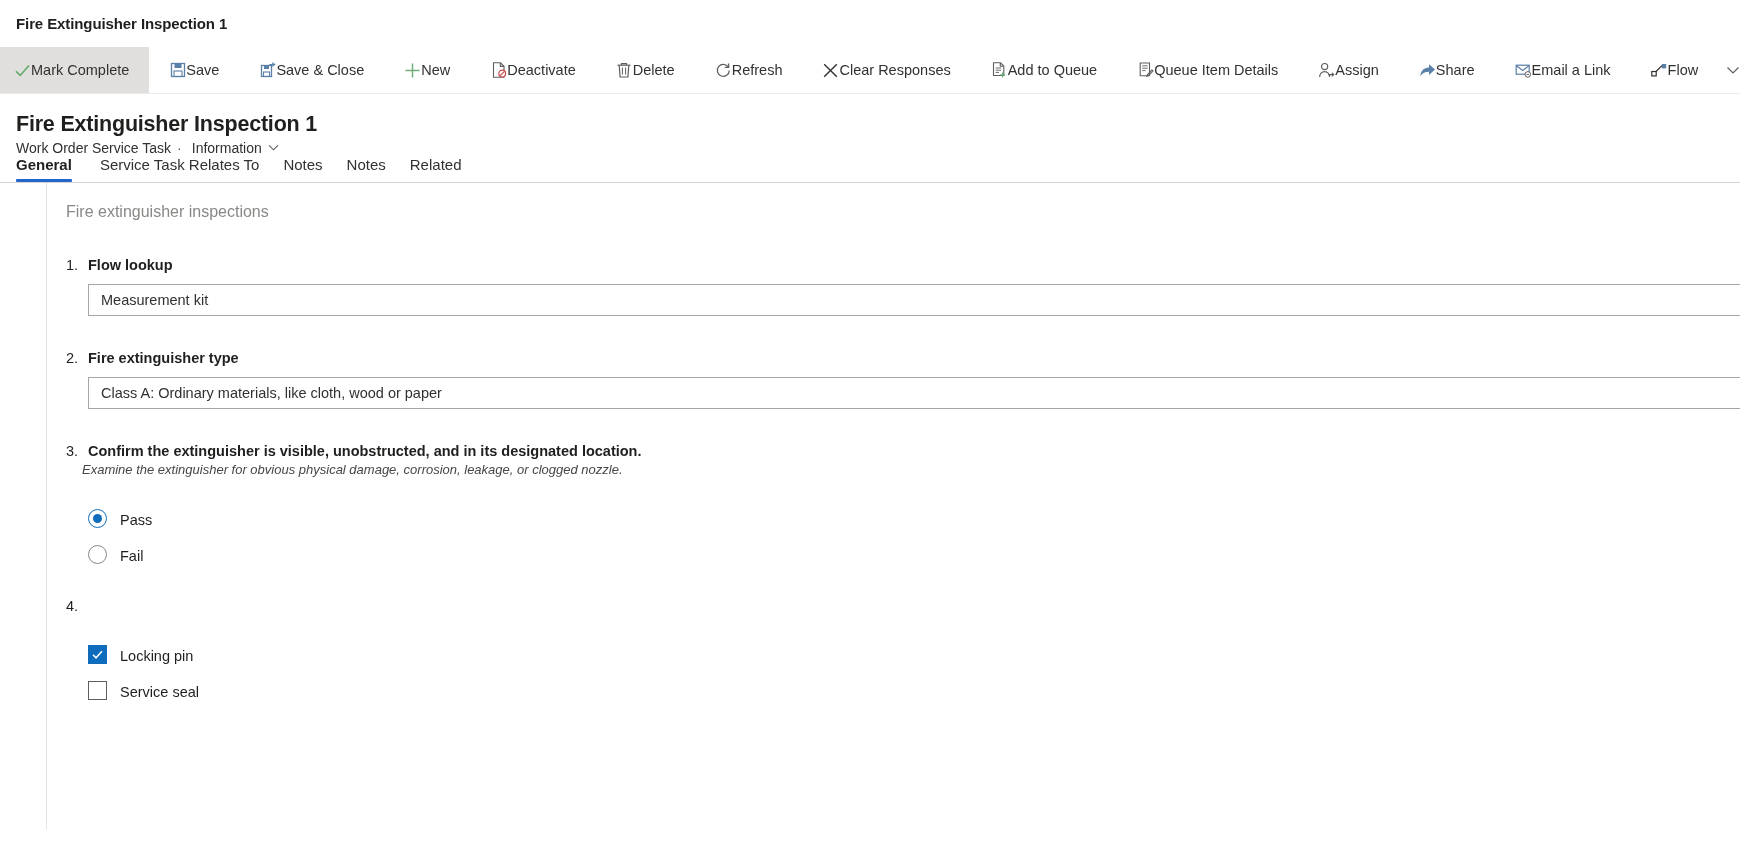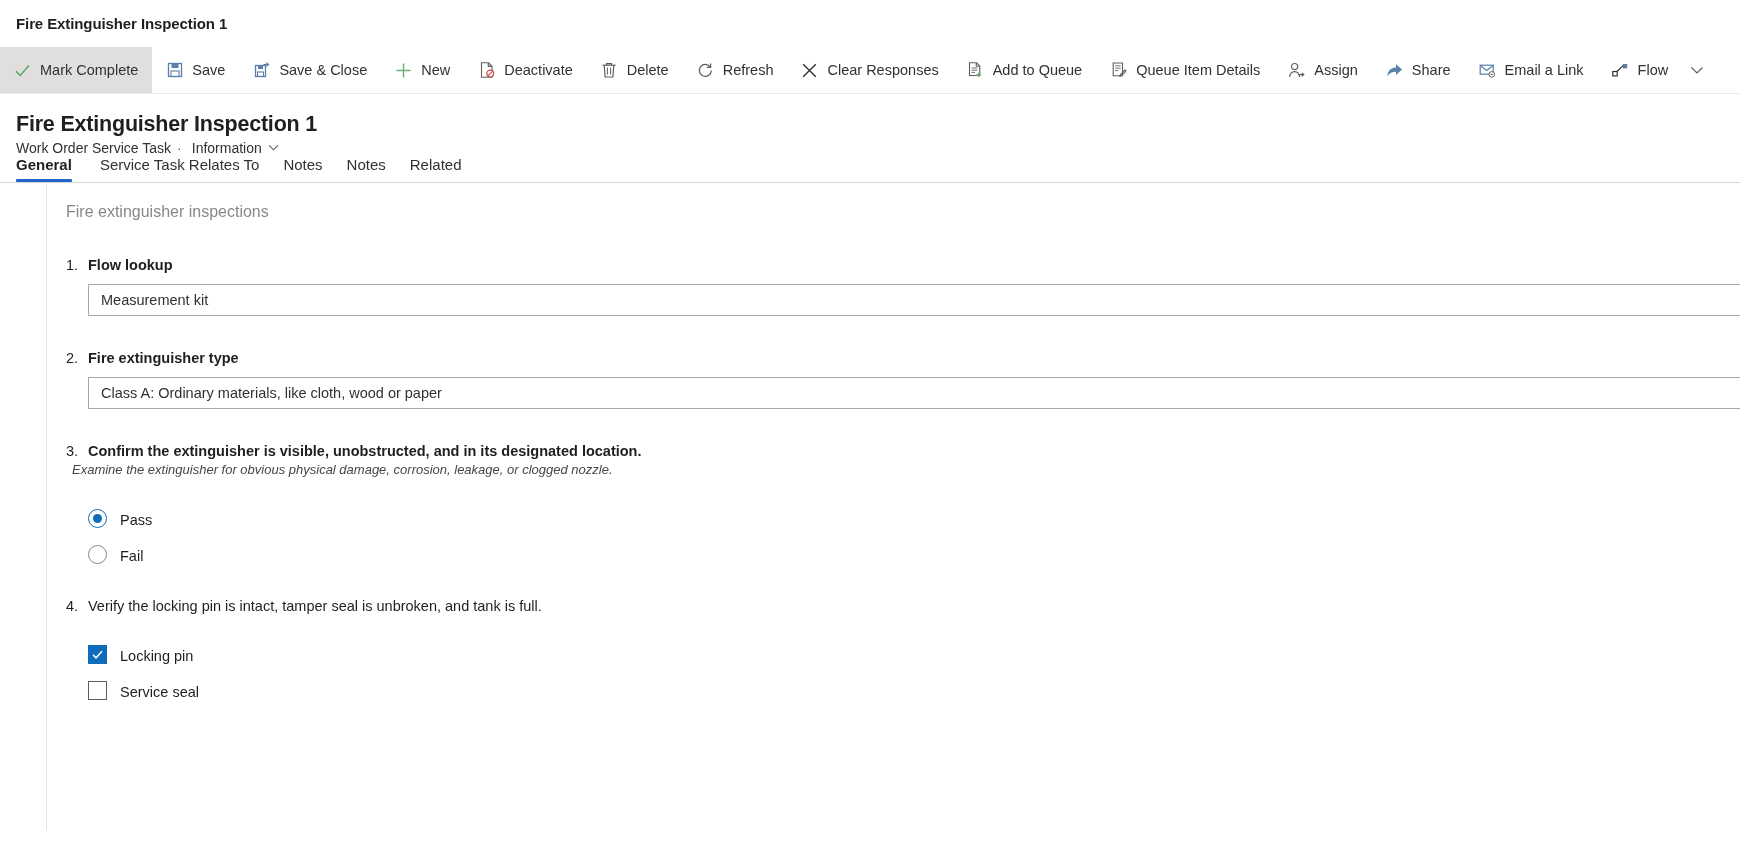--- a/index.html
+++ b/index.html
@@ -33,22 +33,21 @@
     height: 47px;
     display: flex;
     align-items: stretch;
     background: #ffffff;
     border-bottom: 1px solid #edebe9;
     position: relative;
   }
   .cmd-btn {
     display: flex;
     align-items: center;
-    gap: 9px;
-    padding: 0 14px;
+    padding: 0 20px;
     font-size: 14.5px;
     color: #323130;
     cursor: pointer;
     white-space: nowrap;
     background: transparent;
     border: none;
     font-family: inherit;
   }
   .cmd-btn:first-child { padding-left: 14px; }
   .cmd-btn.highlighted { background: #e1dfdd; }
@@ -170,21 +169,21 @@
     flex: 0 0 22px;
     text-align: left;
     font-weight: normal;
   }
   .q-label { font-weight: bold; }
   .q-label.regular { font-weight: normal; }
   .q-hint {
     font-size: 13px;
     font-style: italic;
     color: #484644;
-    margin-left: 6px;
+    margin-left: 16px;
     margin-top: 2px;
     line-height: 17px;
   }
 
   .q-field {
     margin-top: 11px;
     margin-left: 22px;
   }
   .text-input {
     width: 1680px;
@@ -485,21 +484,20 @@
         <div class="choice-row">
           <span class="radio"></span>
           <span class="choice-label">Fail</span>
         </div>
       </div>
     </div>
 
     <div class="question">
       <div class="q-head">
         <span class="q-num">4.</span>
-        <span class="q-label regular">Verify the locking pin is intact, tamper seal is unbroken, and tank is full.</span>
       </div>
       <div class="choice-list">
         <div class="choice-row">
           <span class="checkbox checked">
             <svg class="tick" width="13" height="13" viewBox="0 0 13 13">
               <path d="M2 6.8 L5 9.8 L11 3.2" fill="none" stroke="#ffffff" stroke-width="1.5"></path>
             </svg>
           </span>
           <span class="choice-label">Locking pin</span>
         </div>

